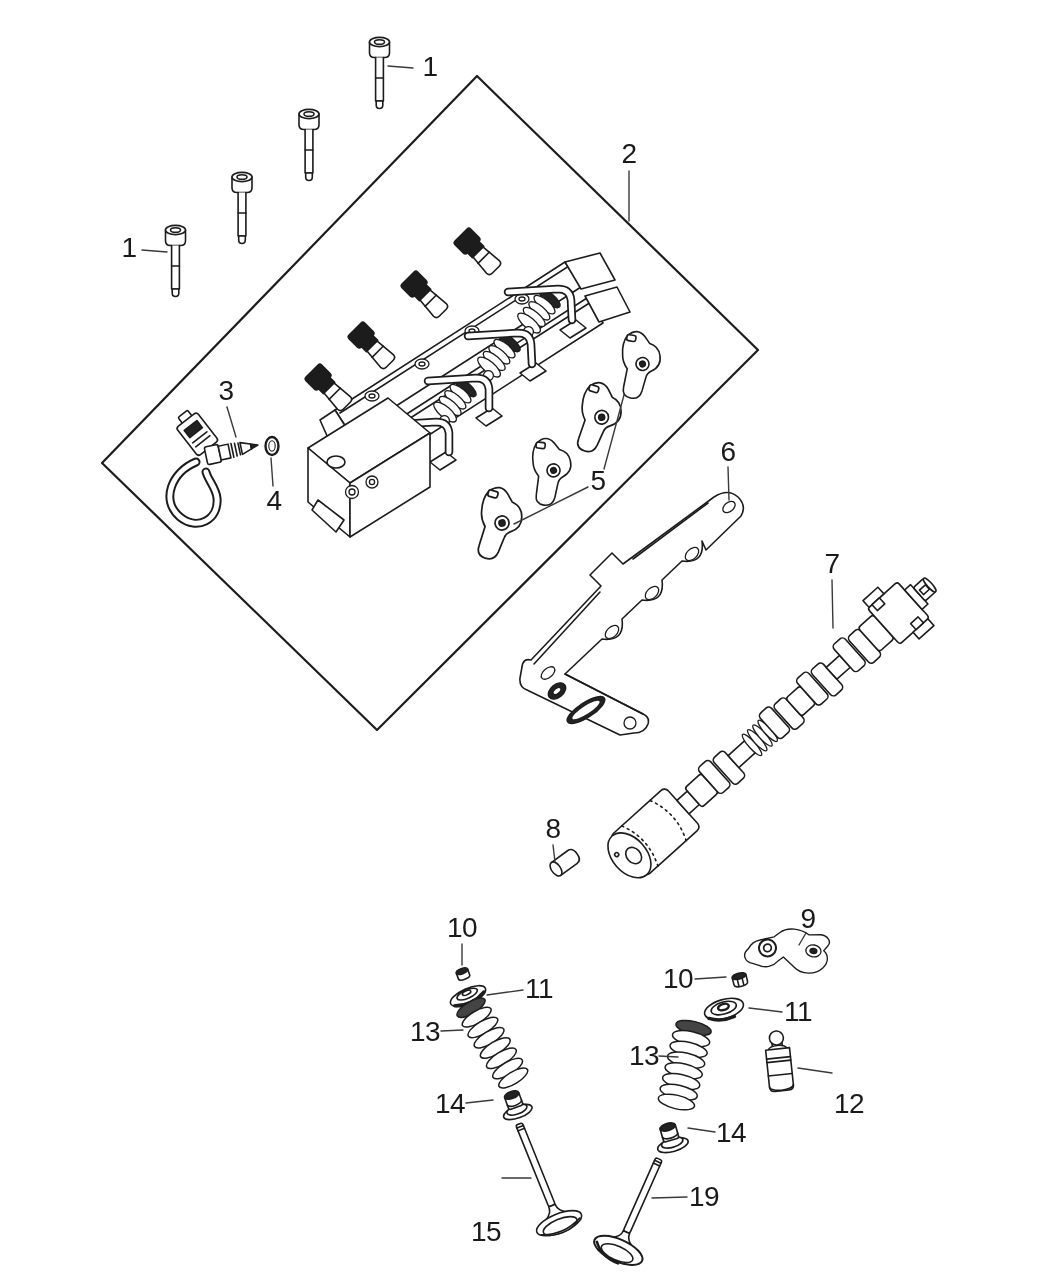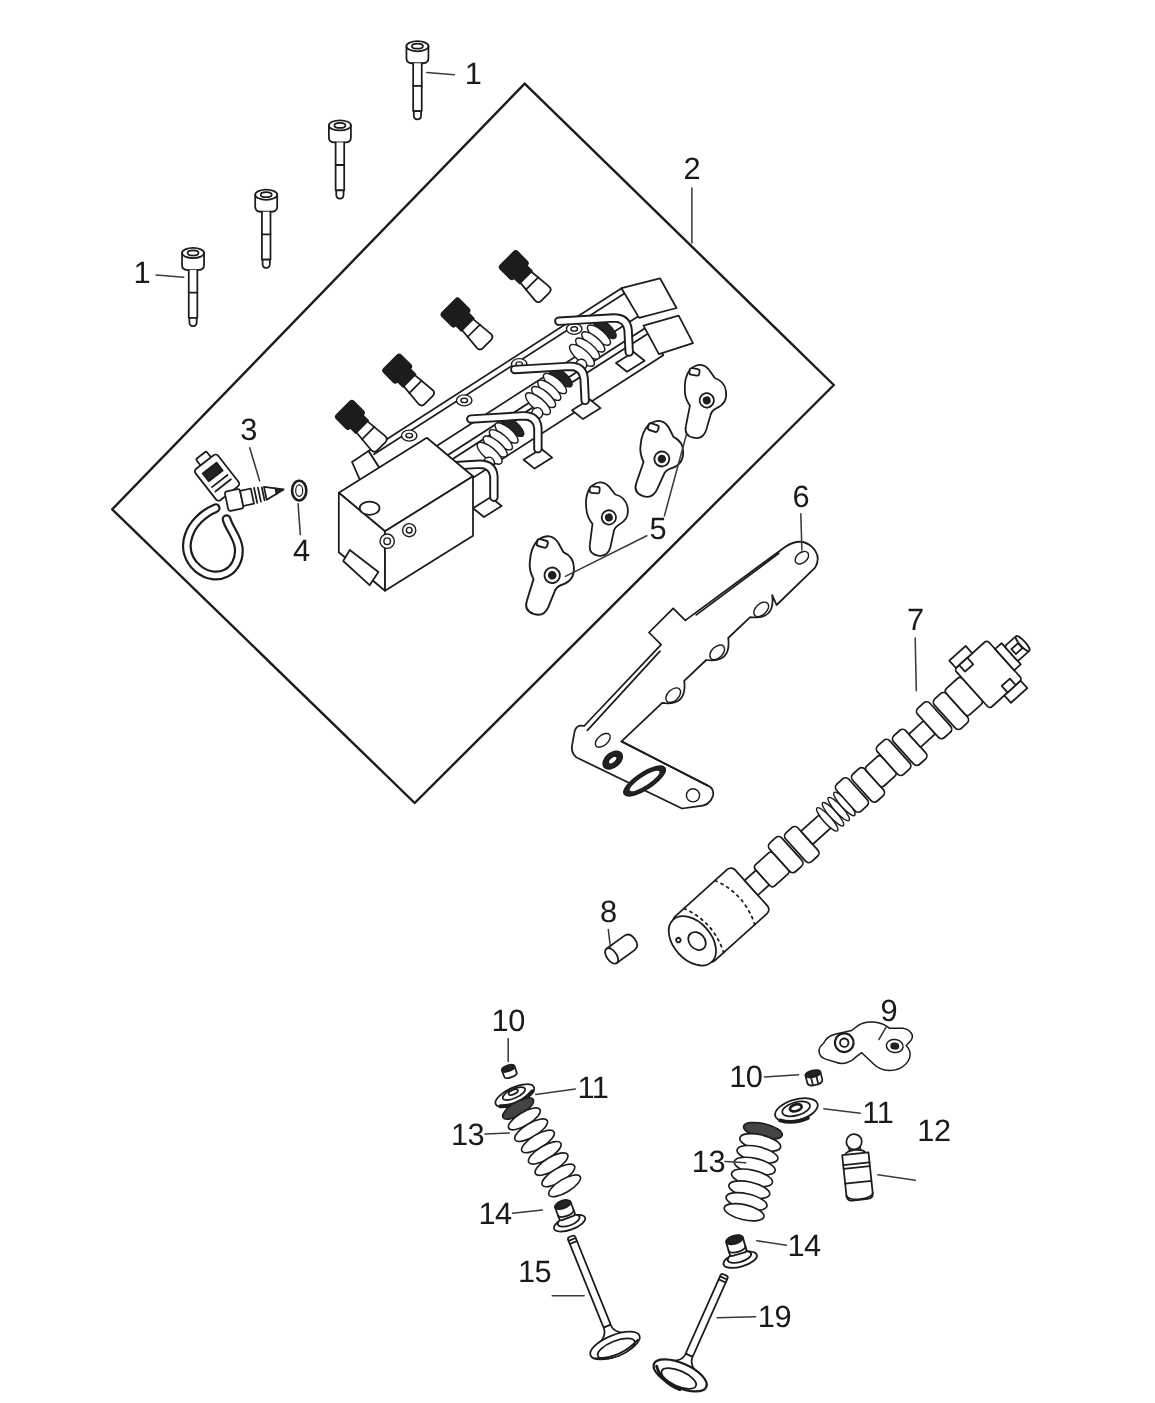--- a/index.html
+++ b/index.html
@@ -369,21 +369,21 @@
 <div class="callout" style="left:274px;top:501px">4</div>
 <div class="callout" style="left:598px;top:481px">5</div>
 <div class="callout" style="left:728px;top:452px">6</div>
 <div class="callout" style="left:832px;top:564px">7</div>
 <div class="callout" style="left:553px;top:829px">8</div>
 <div class="callout" style="left:808px;top:919px">9</div>
 <div class="callout" style="left:462px;top:928px">10</div>
 <div class="callout" style="left:678px;top:979px">10</div>
 <div class="callout" style="left:539px;top:989px">11</div>
 <div class="callout" style="left:798px;top:1012px">11</div>
-<div class="callout" style="left:849px;top:1028px">12</div>
+<div class="callout" style="left:849px;top:1104px">12</div>
 <div class="callout" style="left:425px;top:1032px">13</div>
 <div class="callout" style="left:644px;top:1056px">13</div>
 <div class="callout" style="left:450px;top:1104px">14</div>
 <div class="callout" style="left:731px;top:1133px">14</div>
-<div class="callout" style="left:486px;top:1156px">15</div>
+<div class="callout" style="left:486px;top:1232px">15</div>
 <div class="callout" style="left:704px;top:1197px">19</div>
 
 </div>
 
 </body></html>

